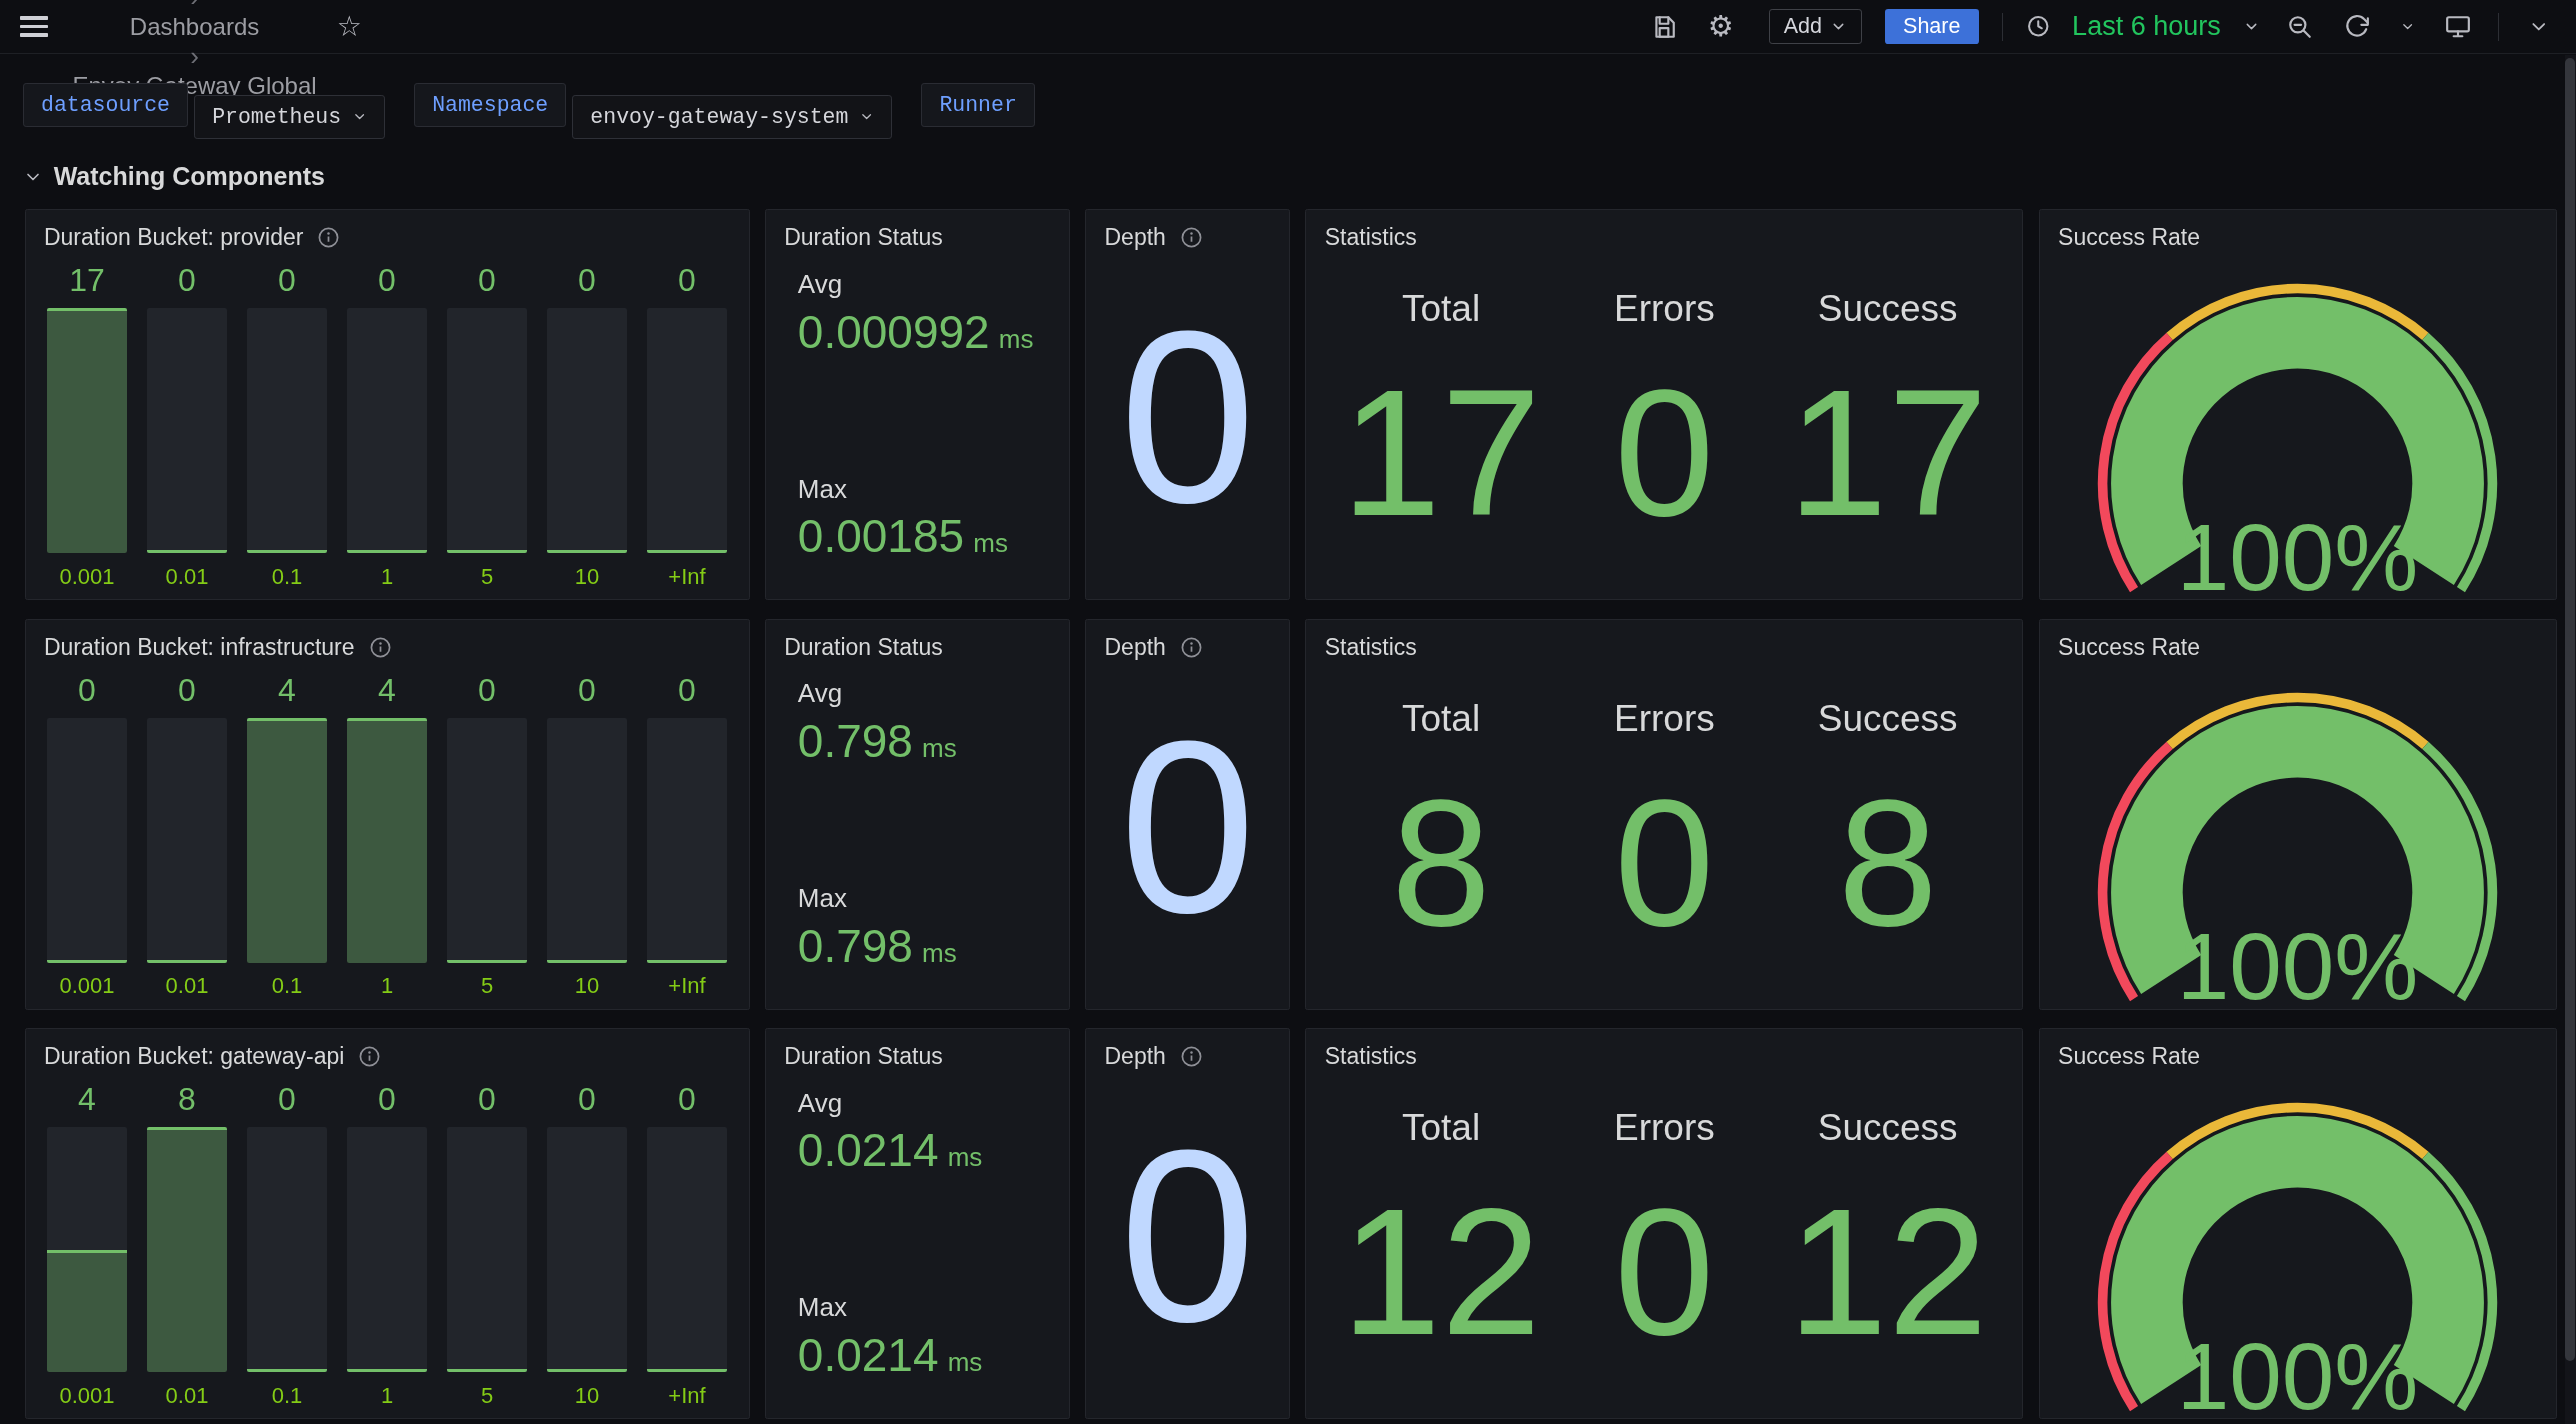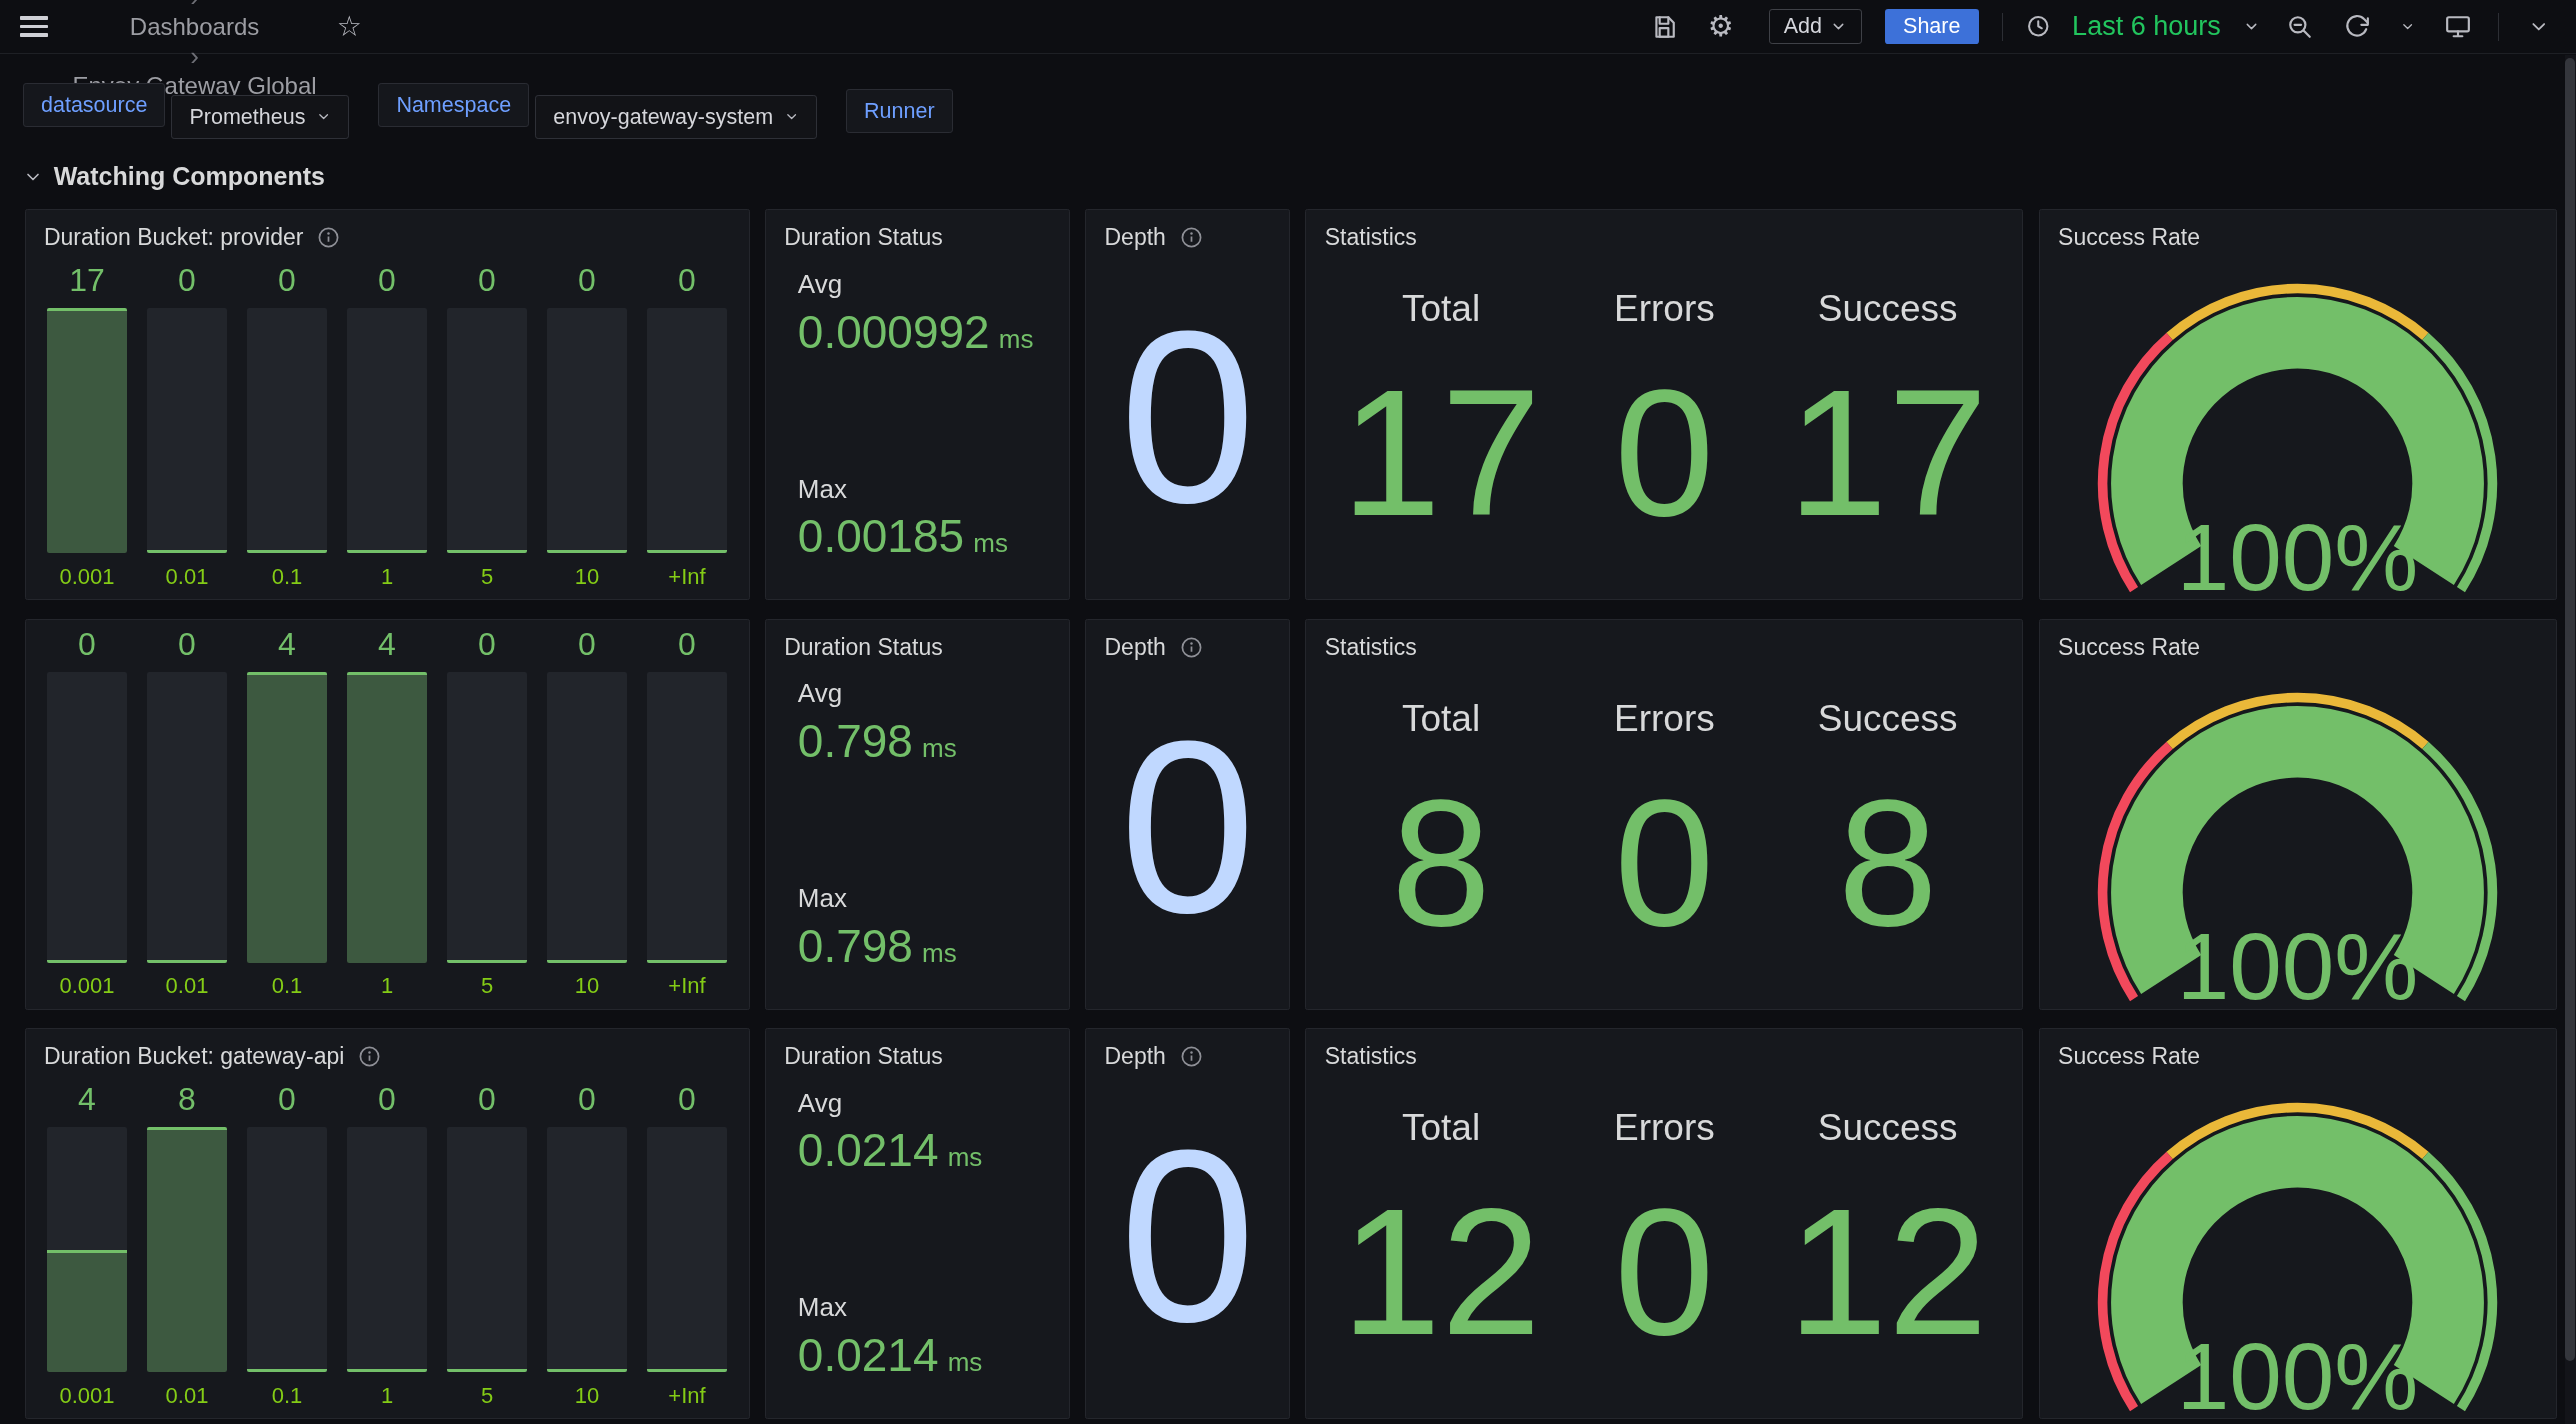--- a/index.html
+++ b/index.html
@@ -26,21 +26,21 @@
   .topbar-spacer{flex:1;}
   .topbar-right{display:flex; align-items:center; gap:23px;}
   .icon-btn{display:flex; align-items:center; justify-content:center; width:34px; height:34px; cursor:pointer; border-radius:3.1px;}
   .btn-outline{display:flex; align-items:center; gap:7.7px; height:35px; padding:0 14px; border:0.8px solid #3f4147; border-radius:3.1px; font-size:21.5px; color:#d5d6dc; cursor:pointer;margin-left:8px;}
   .btn-primary{display:flex; align-items:center; height:35px; padding:0 18.4px; background:var(--blue-btn); border-radius:3.1px; font-size:21.5px; color:#fff; cursor:pointer;}
   .v-divider{width:0.8px; height:28px; background:#2c2e34;}
   .timepicker{display:flex; align-items:center; gap:22px; font-size:27px; color:#22c55e; cursor:pointer;}
   .gear-glyph{font-family:"DejaVu Sans",sans-serif; font-size:29px; color:var(--icon); line-height:1;}
 
   
-  .filters{display:flex; align-items:center; gap:29px; padding:29px 23px 0;}
+  .filters{display:flex; gap:29px; padding:29px 23px 0;font-family:Liberation Mono, monospace;}
   .var-group{display:flex; align-items:stretch; gap:6.1px;}
   .var-label{display:flex; align-items:center; height:44px; padding:0 17px; background:#15171c; border:0.8px solid #2a2c33; border-radius:3.1px; color:var(--label-blue); font-size:21.5px; cursor:default;}
   .var-value{display:flex; align-items:center; gap:10.7px; height:44px; padding:12px 17px; background:#121317; border:0.8px solid #2e3037; border-radius:3.1px; color:#d5d6db; font-size:21.5px; cursor:pointer;margin-top:12px;}
 
   
   .section-header{display:flex; align-items:center; gap:10.7px; padding:23px 23px 0; cursor:pointer;}
   .section-title{font-size:25px; font-weight:600; color:#d8d9da;}
 
   
   .grid{display:grid; grid-template-columns:725px 305px 205px 718px 518px; grid-auto-rows:391px; gap:18.4px 15.3px; margin:18.4px 17px 0 24.5px;}
@@ -320,20 +320,28 @@
           <path d="M 108.6 451.8 A 264 264 0 0 1 156.8 108.8" stroke="#F2495C" stroke-width="13" fill="none"></path>
           <path d="M 156.8 108.8 A 264 264 0 0 1 503.2 108.8" stroke="#EAB839" stroke-width="13" fill="none"></path>
           <path d="M 503.2 108.8 A 264 264 0 0 1 551.4 451.8" stroke="#73BF69" stroke-width="13" fill="none"></path>
           <path d="M 158.9 419.1 A 204 204 0 1 1 501.1 419.1" stroke="#73BF69" stroke-width="97" fill="none"></path>
           <text x="330" y="452" text-anchor="middle" fill="#73BF69" font-size="128" font-weight="500">100%</text>
         </svg>
       </div>
   </section>
 
   <section class="panel">
+    <div class="panel-header">
+      <span class="panel-title">Duration Bucket: infrastructure</span>
+      <svg width="23" height="23" viewBox="0 0 24 24">
+          <circle cx="12" cy="12" r="9.5" fill="none" stroke="#8e8f96" stroke-width="1.8"></circle>
+          <line x1="12" y1="11" x2="12" y2="16.5" stroke="#8e8f96" stroke-width="1.8"></line>
+          <circle cx="12" cy="7.8" r="1.3" fill="#8e8f96"></circle>
+        </svg>
+    </div>
     <div class="bucket-body">
         <div class="bars">
           <div class="bar-col">
             <div class="bar-value">0</div>
             <div class="bar-track">
               <div class="bar-fill" style="height: 0%;"></div>
             </div>
             <div class="bar-xlabel">0.001</div>
           </div>
           <div class="bar-col">

